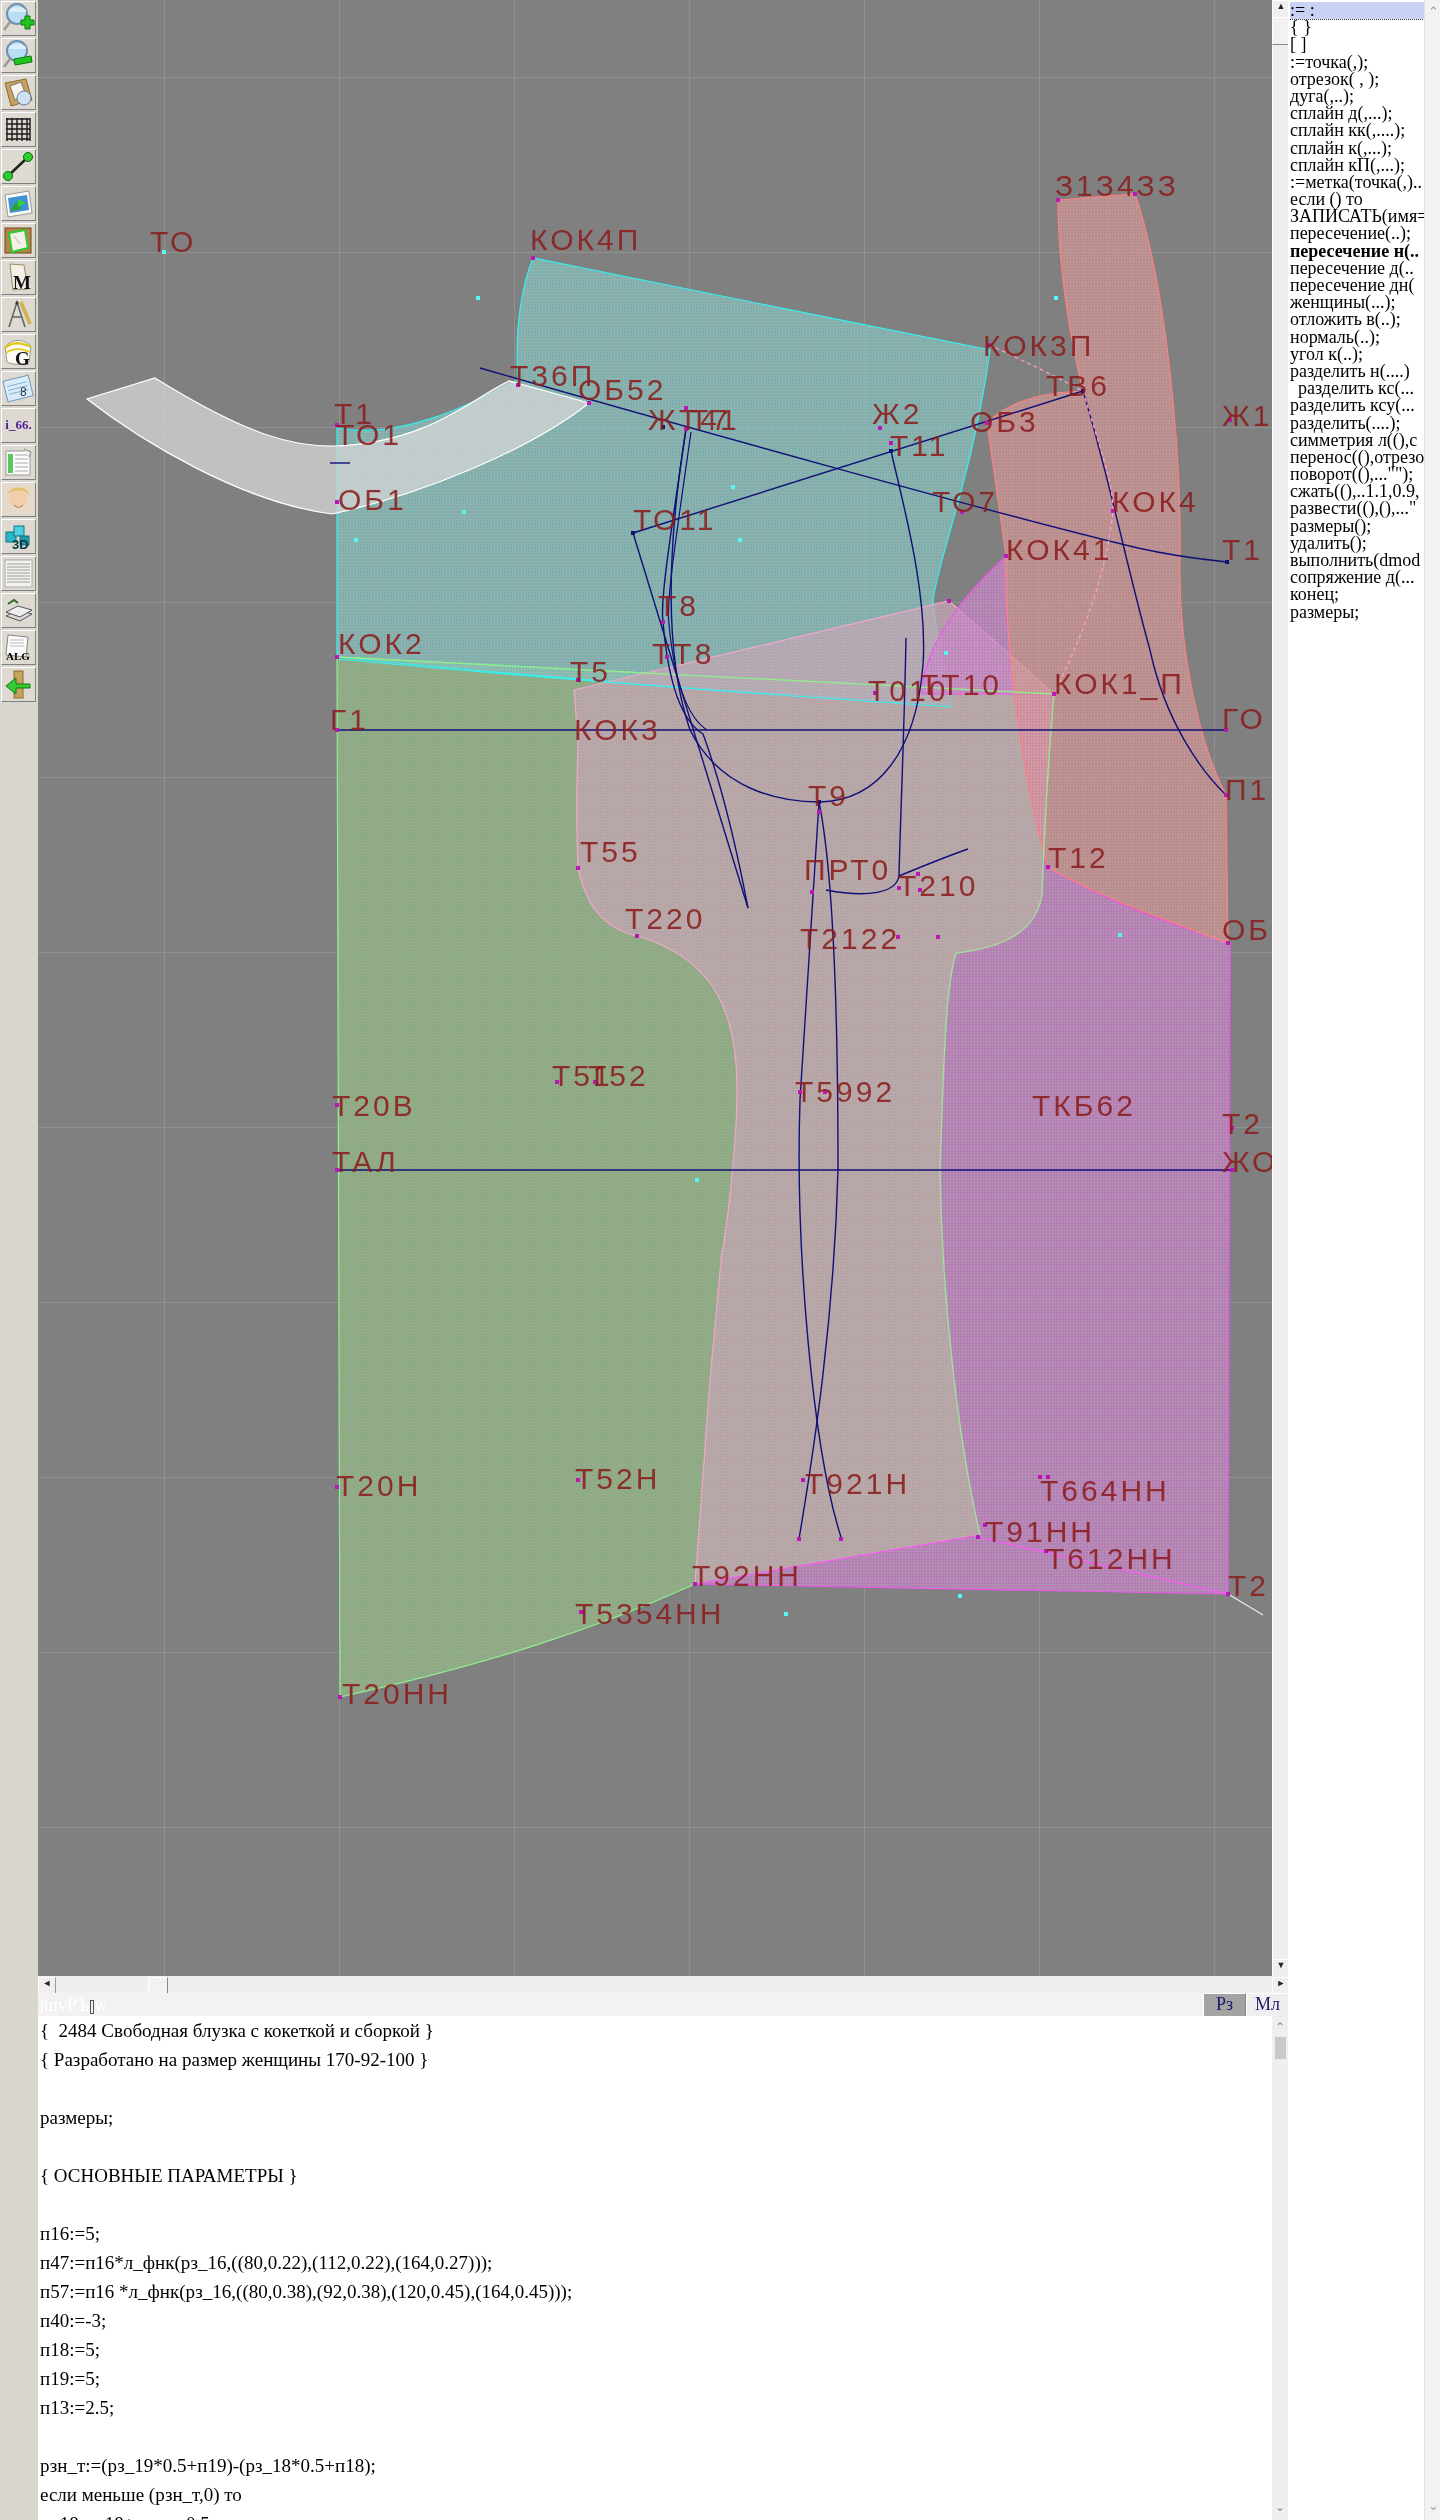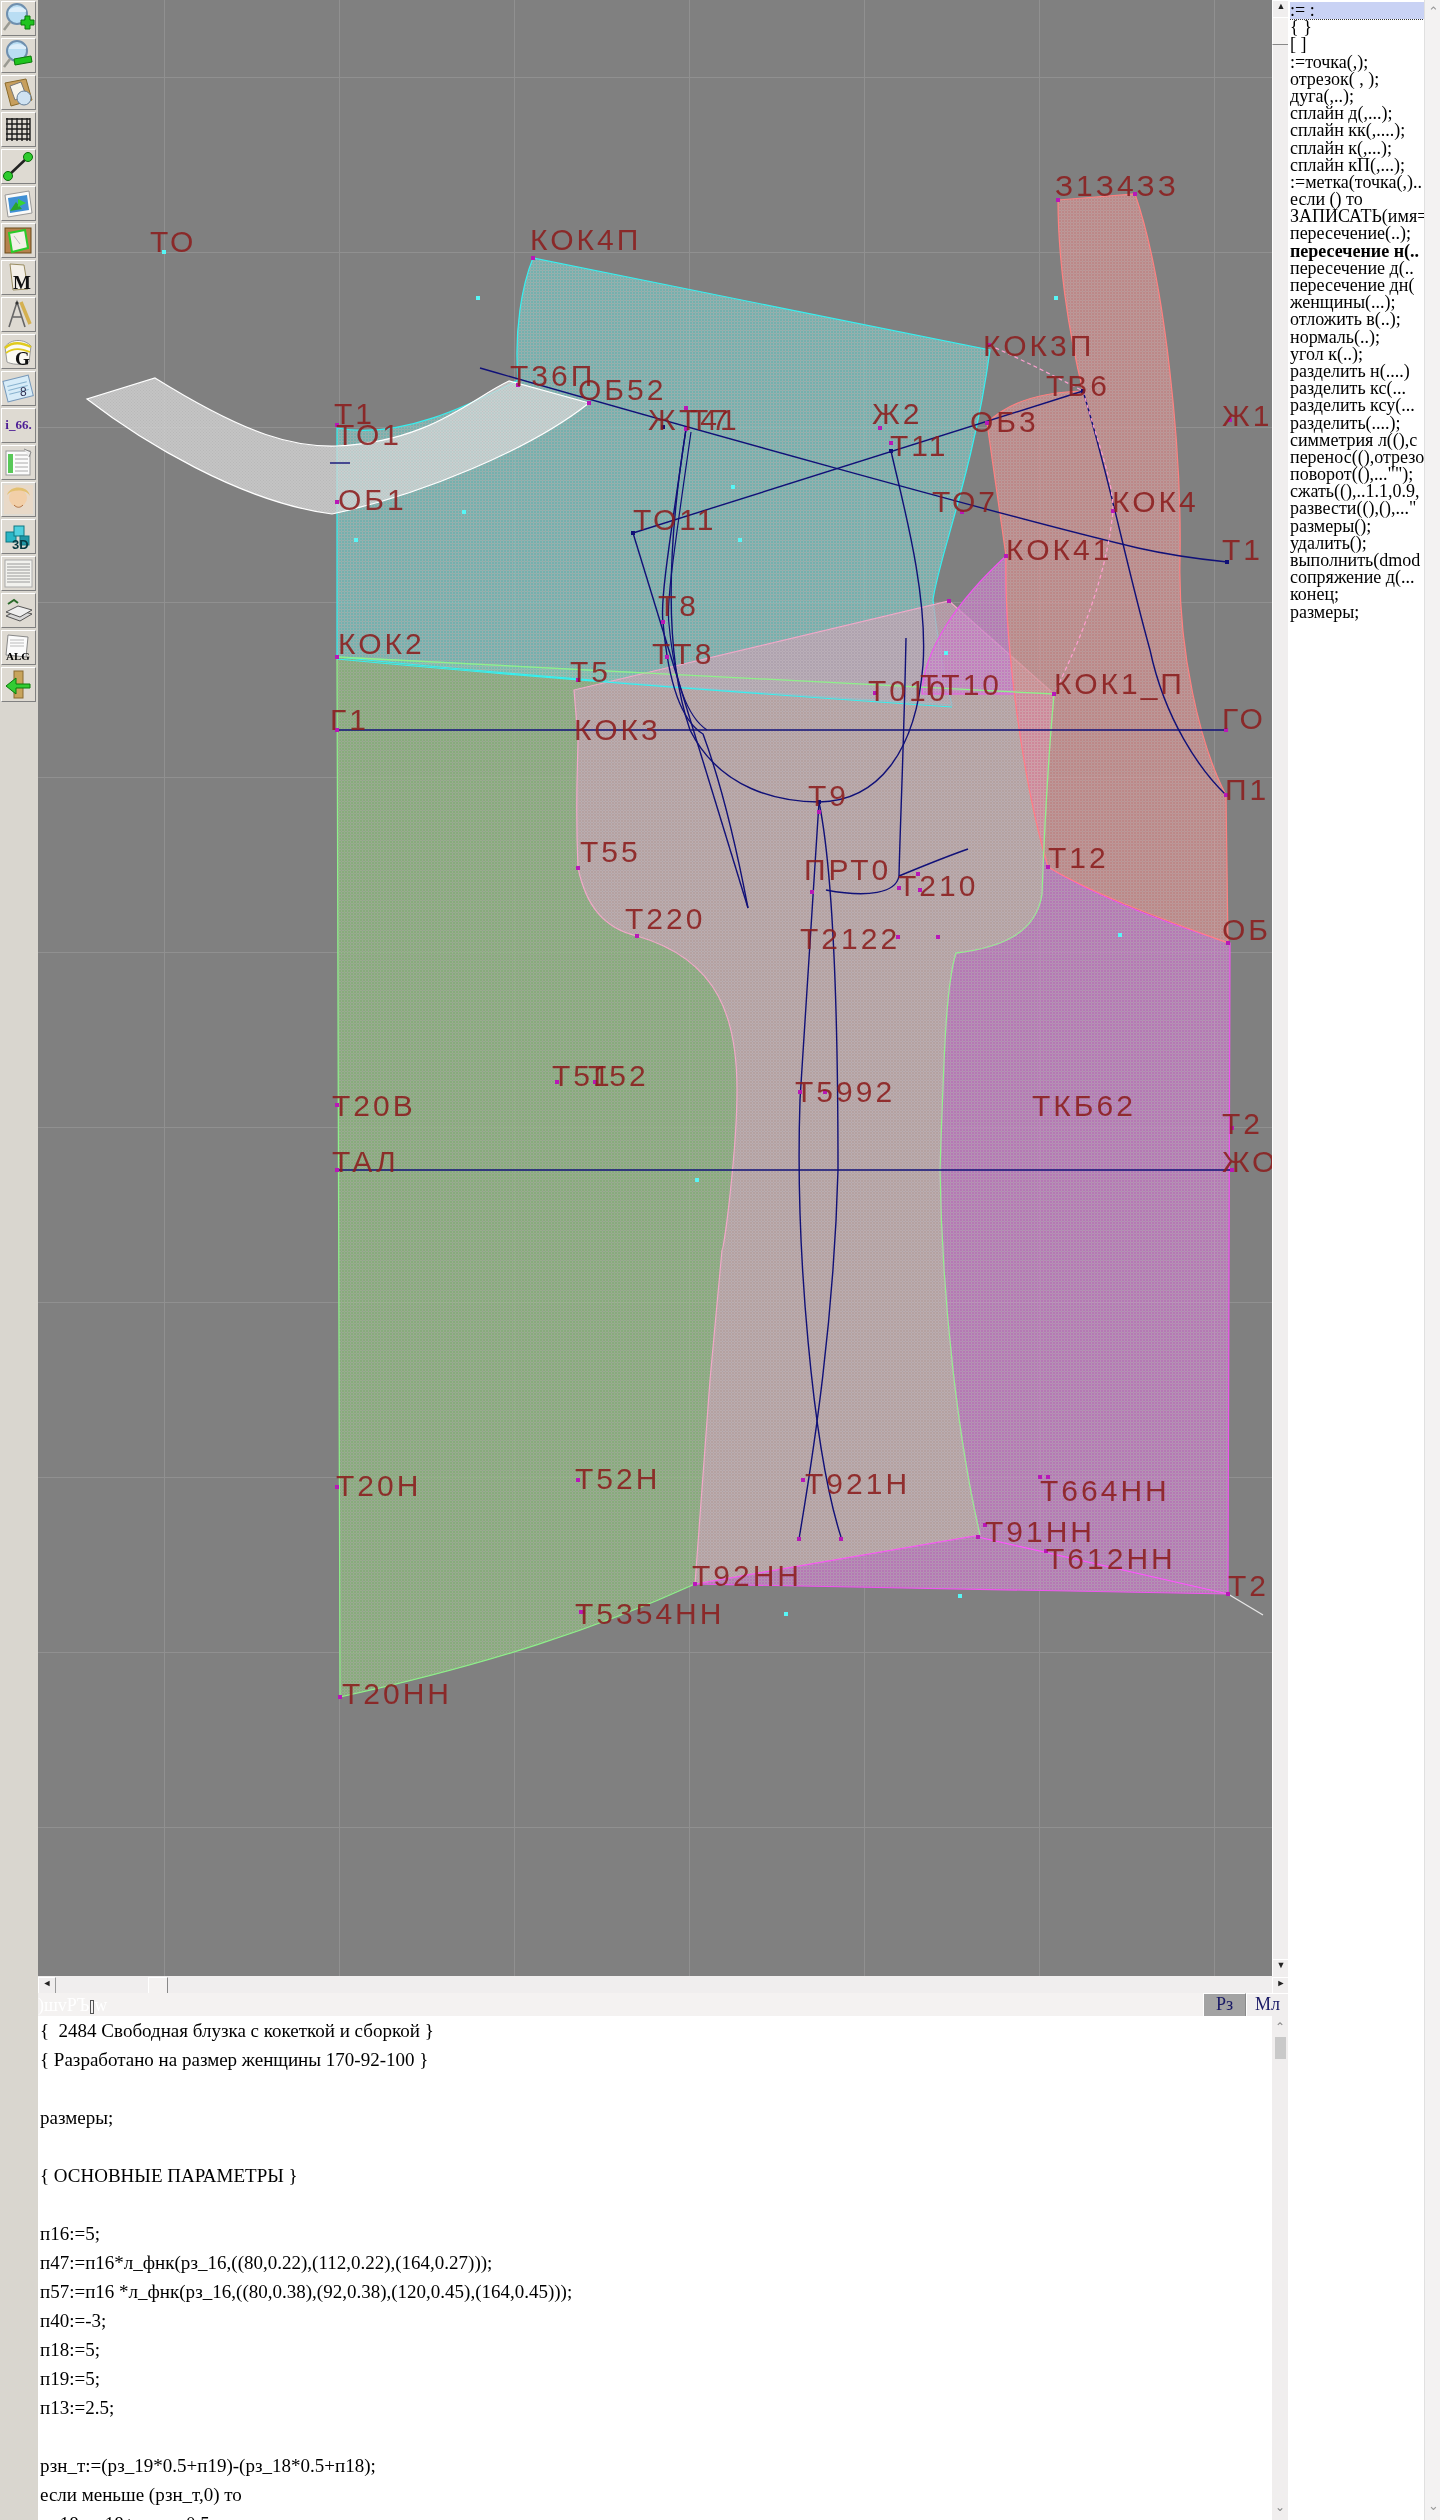--- a/index.html
+++ b/index.html
@@ -419,21 +419,21 @@
       <div style="height:17.2px;">ЗАПИСАТЬ(имя=</div>
       <div style="height:17.2px;">пересечение(..);</div>
       <div style="height:17.2px;font-weight:bold;">пересечение  н(..</div>
       <div style="height:17.2px;">пересечение  д(..</div>
       <div style="height:17.2px;">пересечение  дн(</div>
       <div style="height:17.2px;">женщины(...);</div>
       <div style="height:17.2px;">отложить  в(..);</div>
       <div style="height:17.2px;">нормаль(..);</div>
       <div style="height:17.2px;">угол  к(..);</div>
       <div style="height:17.2px;">разделить  н(....)</div>
-      <div style="height:17.2px;">разделить  кс(...</div>
+      <div style="height:17.2px;margin-left:8px;">разделить  кс(...</div>
       <div style="height:17.2px;">разделить  ксу(...</div>
       <div style="height:17.2px;">разделить(....);</div>
       <div style="height:17.2px;">симметрия  л((),c</div>
       <div style="height:17.2px;">перенос((),отрезо</div>
       <div style="height:17.2px;">поворот((),..."");</div>
       <div style="height:17.2px;">сжать((),..1.1,0.9,</div>
       <div style="height:17.2px;">развести((),(),..."</div>
       <div style="height:17.2px;">размеры();</div>
       <div style="height:17.2px;">удалить();</div>
       <div style="height:17.2px;">выполнить(dmod</div>

